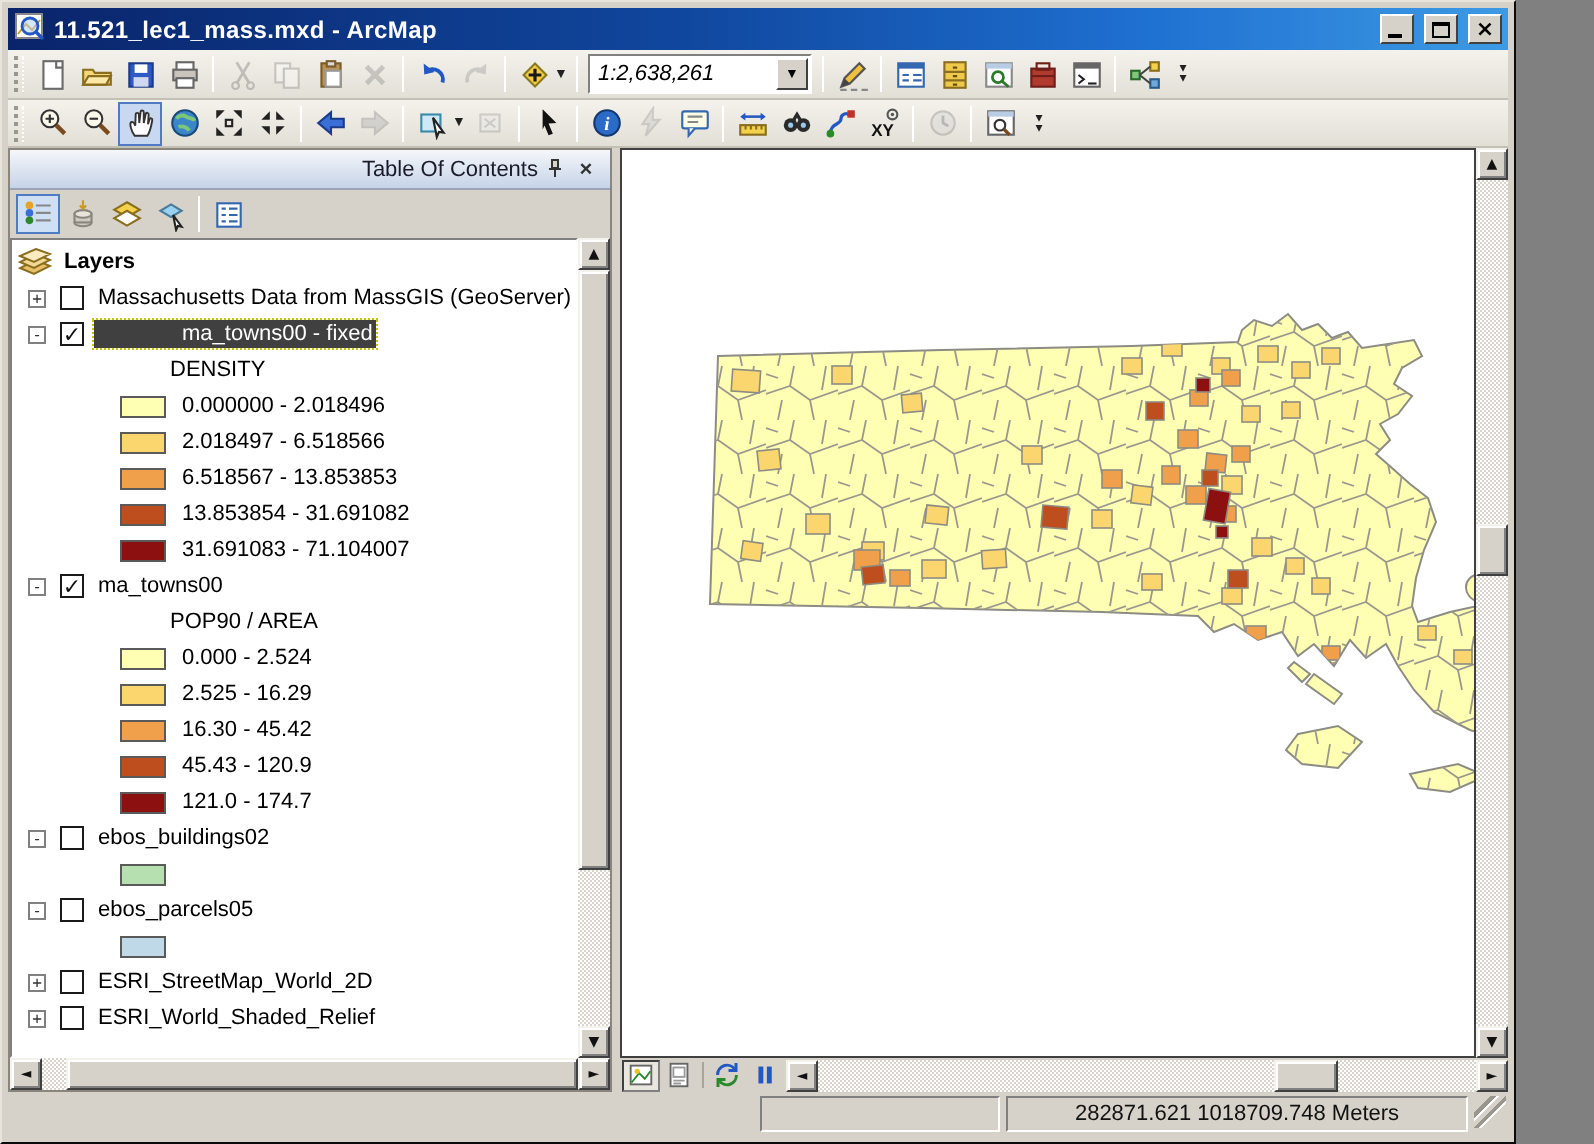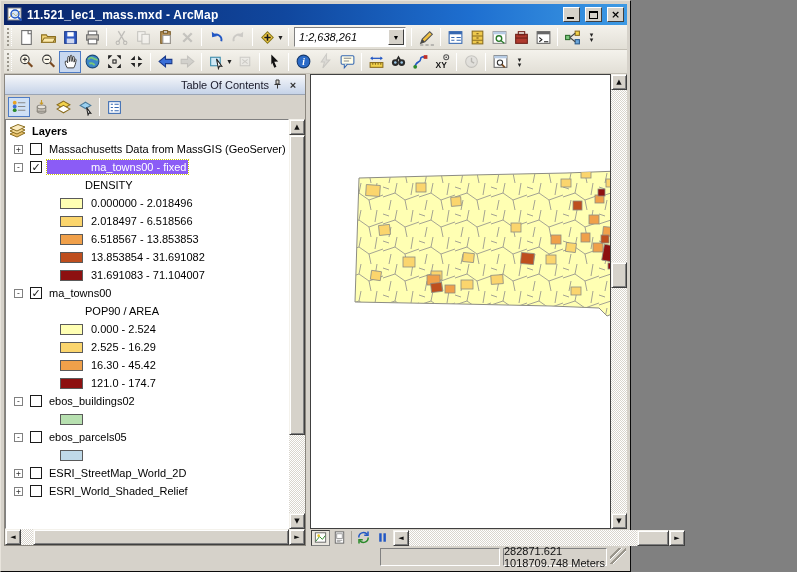--- a/index.html
+++ b/index.html
@@ -1,19 +1,19 @@
 <!DOCTYPE html>
 <html><head>
 <meta charset="utf-8">
 <style>
   * { box-sizing: border-box; margin:0; padding:0; }
   html,body { width:797px; height:572px; }
   body { font-family:"Liberation Sans","DejaVu Sans",sans-serif; font-size:11px; background:#808080; overflow:hidden; }
 
-  .window { width:631px; height:572px; background:#D6D2CA; border:1px solid #0a0a0a; border-top-color:#e8e4dc; border-left-color:#e8e4dc; padding:3px; display:flex; flex-direction:column; }
+  .window { width:758px; height:572px; background:#D6D2CA; border:1px solid #0a0a0a; border-top-color:#e8e4dc; border-left-color:#e8e4dc; padding:3px; display:flex; flex-direction:column; }
 
   
   .titlebar { height:21px; background:linear-gradient(90deg,#0A246A 0%,#10479E 45%,#1E6FD0 75%,#3D9AE4 100%); display:flex; align-items:center; padding:0 3px; gap:4px; flex:none; }
   .titlebar .title { color:#fff; font-weight:bold; font-size:12px; letter-spacing:.2px; flex:1; white-space:nowrap; overflow:hidden; }
   .winbtn { width:17px; height:15px; background:#D6D2CA; border:1px solid; border-color:#fff #404040 #404040 #fff; display:flex; align-items:center; justify-content:center; font-size:9px; color:#000; position:relative; margin-left:1px; }
   .winbtn .min { position:absolute; left:3px; bottom:2px; width:7px; height:2px; background:#000; }
   .winbtn .max { width:9px; height:8px; border:1px solid #000; border-top-width:2px; }
   .winbtn .cls { font-size:11px; font-weight:bold; line-height:1; font-family:"DejaVu Sans",sans-serif; }
 
   
@@ -46,21 +46,21 @@
   .toc-tools { height:24px; display:flex; align-items:center; padding:1px 3px; flex:none; }
   .toc-btn { width:22px; height:20px; display:flex; align-items:center; justify-content:center; border:1px solid transparent; }
   .toc-btn.active { border-color:#4E7BC4; background:#CFE0F5; }
   .toc-body { flex:1; display:flex; min-height:0; }
   .tree-wrap { flex:1; background:#fff; border:1px solid; border-color:#808080 #fff #fff #808080; overflow:hidden; position:relative; }
   .tree { position:absolute; top:2px; left:0; right:0; }
   .trow { height:18px; display:flex; align-items:center; white-space:nowrap; }
   .trow .expander { width:9px; height:9px; border:1px solid #808080; background:#fff; font-size:8px; line-height:7px; text-align:center; color:#333; margin-left:8px; flex:none; font-family:"DejaVu Sans Mono",monospace; }
   .trow .cb { width:12px; height:12px; border:1px solid #1a1a1a; background:#fff; margin-left:7px; flex:none; font-size:11px; line-height:11px; text-align:center; color:#111; font-family:"DejaVu Sans",sans-serif; }
   .trow .lbl { margin-left:5px; color:#000; padding:1px 2px; }
-  .trow .lbl.sel { background:#8b5cf6; color:#fff; outline:1px dotted #c8c800;padding-left:44px; }
+  .trow .lbl.sel { background:#404040; color:#fff; outline:1px dotted #c8c800;padding-left:44px; }
   .trow.frame .lbl { font-weight:bold; margin-left:4px; }
   .trow.field { padding-left:72px; color:#000; }
   .trow.class, .trow.swatchonly { padding-left:54px; }
   .swatch { width:23px; height:11px; border:1px solid #5a5a5a; flex:none; }
   .trow.class .lbl { margin-left:6px; }
   .layers-icon { width:17px; height:14px; margin-left:3px; flex:none; }
 
   
   .sb-track-checker { background-color:#fff; background-image:conic-gradient(#d9d5cd 25%,#ffffff 25% 50%,#d9d5cd 50% 75%,#ffffff 75%); background-size:2px 2px; }
   .sbtn { background:#D6D2CA; border:1px solid; border-color:#f4f2ec #404040 #404040 #f4f2ec; box-shadow:inset 1px 1px 0 #fff, inset -1px -1px 0 #808080; display:flex; align-items:center; justify-content:center; font-size:7px; color:#111; flex:none; font-family:"DejaVu Sans",sans-serif; }
@@ -508,20 +508,24 @@
                 <span class="swatch" style="background: rgb(255, 255, 179);"></span>
                 <span class="lbl">0.000 - 2.524</span>
               </div>
               <div class="trow class">
                 <span class="swatch" style="background: rgb(251, 213, 109);"></span>
                 <span class="lbl">2.525 - 16.29</span>
               </div>
               <div class="trow class">
                 <span class="swatch" style="background: rgb(240, 160, 74);"></span>
                 <span class="lbl">16.30 - 45.42</span>
+              </div>
+              <div class="trow class">
+                <span class="swatch" style="background: rgb(190, 78, 30);"></span>
+                <span class="lbl">45.43 - 120.9</span>
               </div>
               <div class="trow class">
                 <span class="swatch" style="background: rgb(141, 16, 16);"></span>
                 <span class="lbl">121.0 - 174.7</span>
               </div>
               <div class="trow layer">
                 <span class="expander">-</span>
                 <span class="cb"></span>
                 <span class="lbl">ebos_buildings02</span>
               </div>

